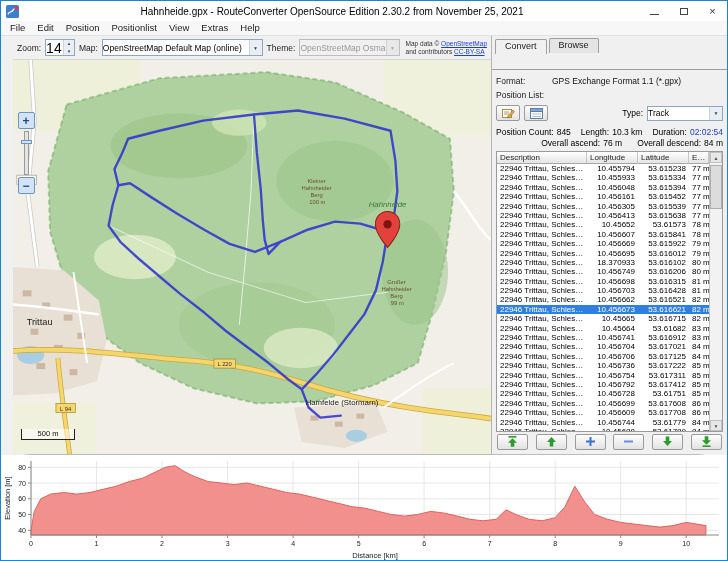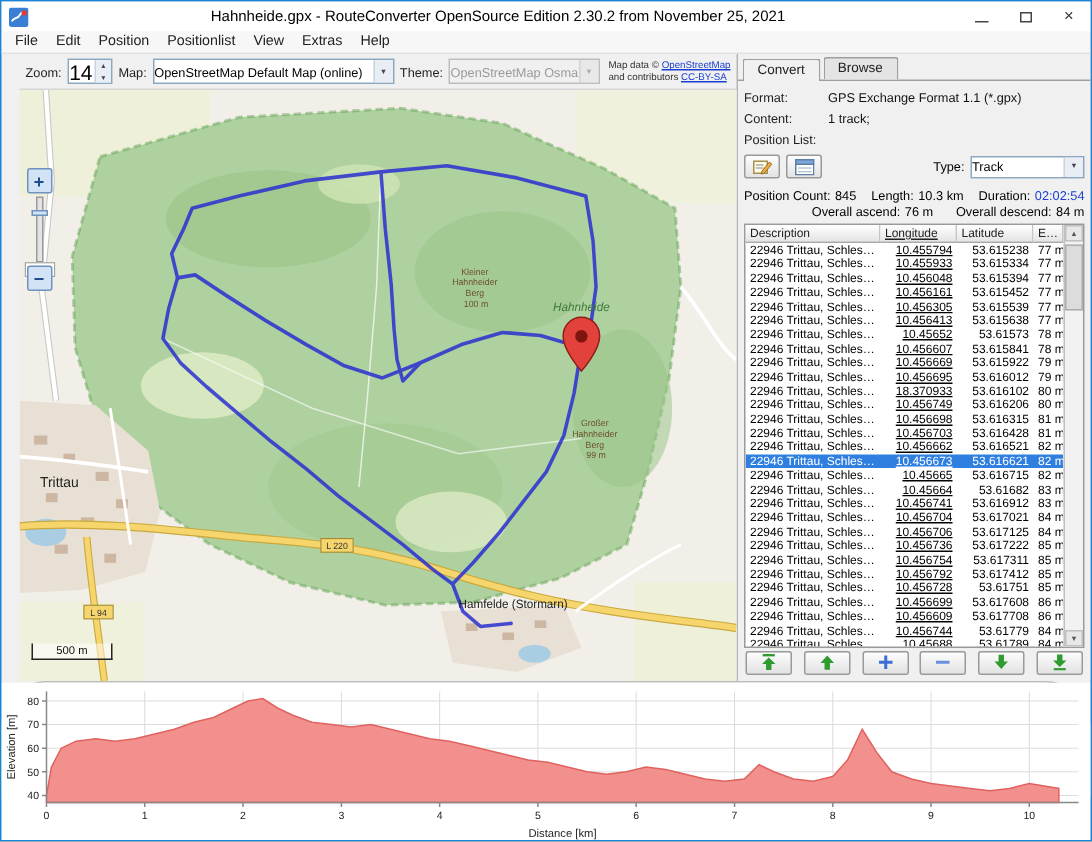--- a/index.html
+++ b/index.html
@@ -62,21 +62,21 @@
   .ztrack { width:5px; height:44px; background:#e4e4e4; border:1px solid #9a9a9a; margin:2px 0; position:relative; }
   .zthumb { position:absolute; left:-4px; top:8px; width:11px; height:4px;
             background:#d2e3f5; border:1px solid #6f93bd; }
   .scalebar { position:absolute; left:8px; bottom:14px; width:54px; height:11px;
               border:1px solid #222; border-top:none; background:rgba(255,255,255,.5);
               font-size:7.5px; color:#111; text-align:center; line-height:9px; }
 
   
   .side-panel { width:236px; flex:0 0 auto; background:#f0f0f0; border-left:1px solid #b5b5b5;
                 display:flex; flex-direction:column; min-height:0; }
-  .tabs { display:flex; padding:2px 3px 0; border-bottom:1px solid #9f9f9f; flex:0 0 auto;text-align:right; }
+  .tabs { display:flex; padding:2px 3px 16px; border-bottom:1px solid #9f9f9f; flex:0 0 auto;text-align:right; }
   .tab { font-size:9px; color:#222; padding:1px 9px 2px; background:#e4e4e4;
          border:1px solid #9f9f9f; border-bottom:none; border-radius:2px 2px 0 0; margin-right:2px; }
   .tab.active { background:#f0f0f0; position:relative; top:1px; padding-bottom:3px; }
   .panel-body { flex:1; min-height:0; display:flex; flex-direction:column; padding:4px 4px 2px; }
   .form-row { display:flex; align-items:center; height:13px; font-size:8.5px; margin-bottom:1px; }
   .form-label { width:56px; flex:0 0 auto; color:#222; }
   .form-value { color:#111; white-space:nowrap; overflow:hidden; }
   .pl-combo { flex:1; height:14px; }
   .pl-combo .combo-text { color:#666; }
   .type-row { height:18px; margin:2px 0 2px; }
@@ -98,21 +98,21 @@
   .thead { display:flex; flex:0 0 auto; }
   .th { font-size:8px; color:#222; height:12px; line-height:11px; padding:0 3px;
         background:linear-gradient(#ffffff,#e4e4e4); border-right:1px solid #c6c6c6;
         border-bottom:1px solid #a8a8a8; white-space:nowrap; overflow:hidden; text-overflow:ellipsis; }
   .tbody { flex:1; overflow:hidden; }
   .tr { display:flex; height:9.4px; align-items:center; }
   .td { font-size:8px; height:9.4px; line-height:9.4px; padding:0 3px;
         white-space:nowrap; overflow:hidden; }
   .td.num { text-align:right; }
   .c-desc { width:90px; flex:0 0 auto; text-overflow:ellipsis; }
-  .c-lon  { width:51px; flex:0 0 auto;text-decoration:underline; }
+  .c-lon  { width:51px; flex:0 0 auto; }
   .c-lat  { width:51px; flex:0 0 auto; }
   .c-ele  { width:23px; flex:1; }
   .vscroll { width:13px; flex:0 0 auto; background:#f2f2f2; border-left:1px solid #c0c0c0;
              display:flex; flex-direction:column; }
   .sb-btn { height:11px; font-size:5px; color:#555; background:#e7e7e7; border:1px solid #c0c0c0;
             display:flex; align-items:center; justify-content:center; flex:0 0 auto; }
   .sb-track { flex:1; position:relative; }
   .sb-thumb { position:absolute; left:0; right:0; top:2px; height:44px;
               background:#dcdcdc; border:1px solid #aeaeae; }
 
@@ -298,24 +298,20 @@
 
     <div class="side-panel">
       <div class="tabs">
         <div class="tab active">Convert</div>
         <div class="tab">Browse</div>
       </div>
       <div class="panel-body">
         <div class="form-row">
           <span class="form-label">Format:</span>
           <span class="form-value">GPS Exchange Format 1.1 (*.gpx)</span>
-        </div>
-        <div class="form-row">
-          <span class="form-label">Content:</span>
-          <span class="form-value">1 track;</span>
         </div>
         <div class="form-row">
           <span class="form-label">Position List:</span>
         </div>
         <div class="form-row type-row">
           <button class="mini-btn">
             <svg width="13" height="11" viewBox="0 0 13 11">
               <rect x="0.5" y="1.5" width="9" height="8" fill="#fffbe6" stroke="#a5914d"></rect>
               <line x1="2" y1="4" x2="7" y2="4" stroke="#888" stroke-width="0.8"></line>
               <line x1="2" y1="6" x2="7" y2="6" stroke="#888" stroke-width="0.8"></line>

